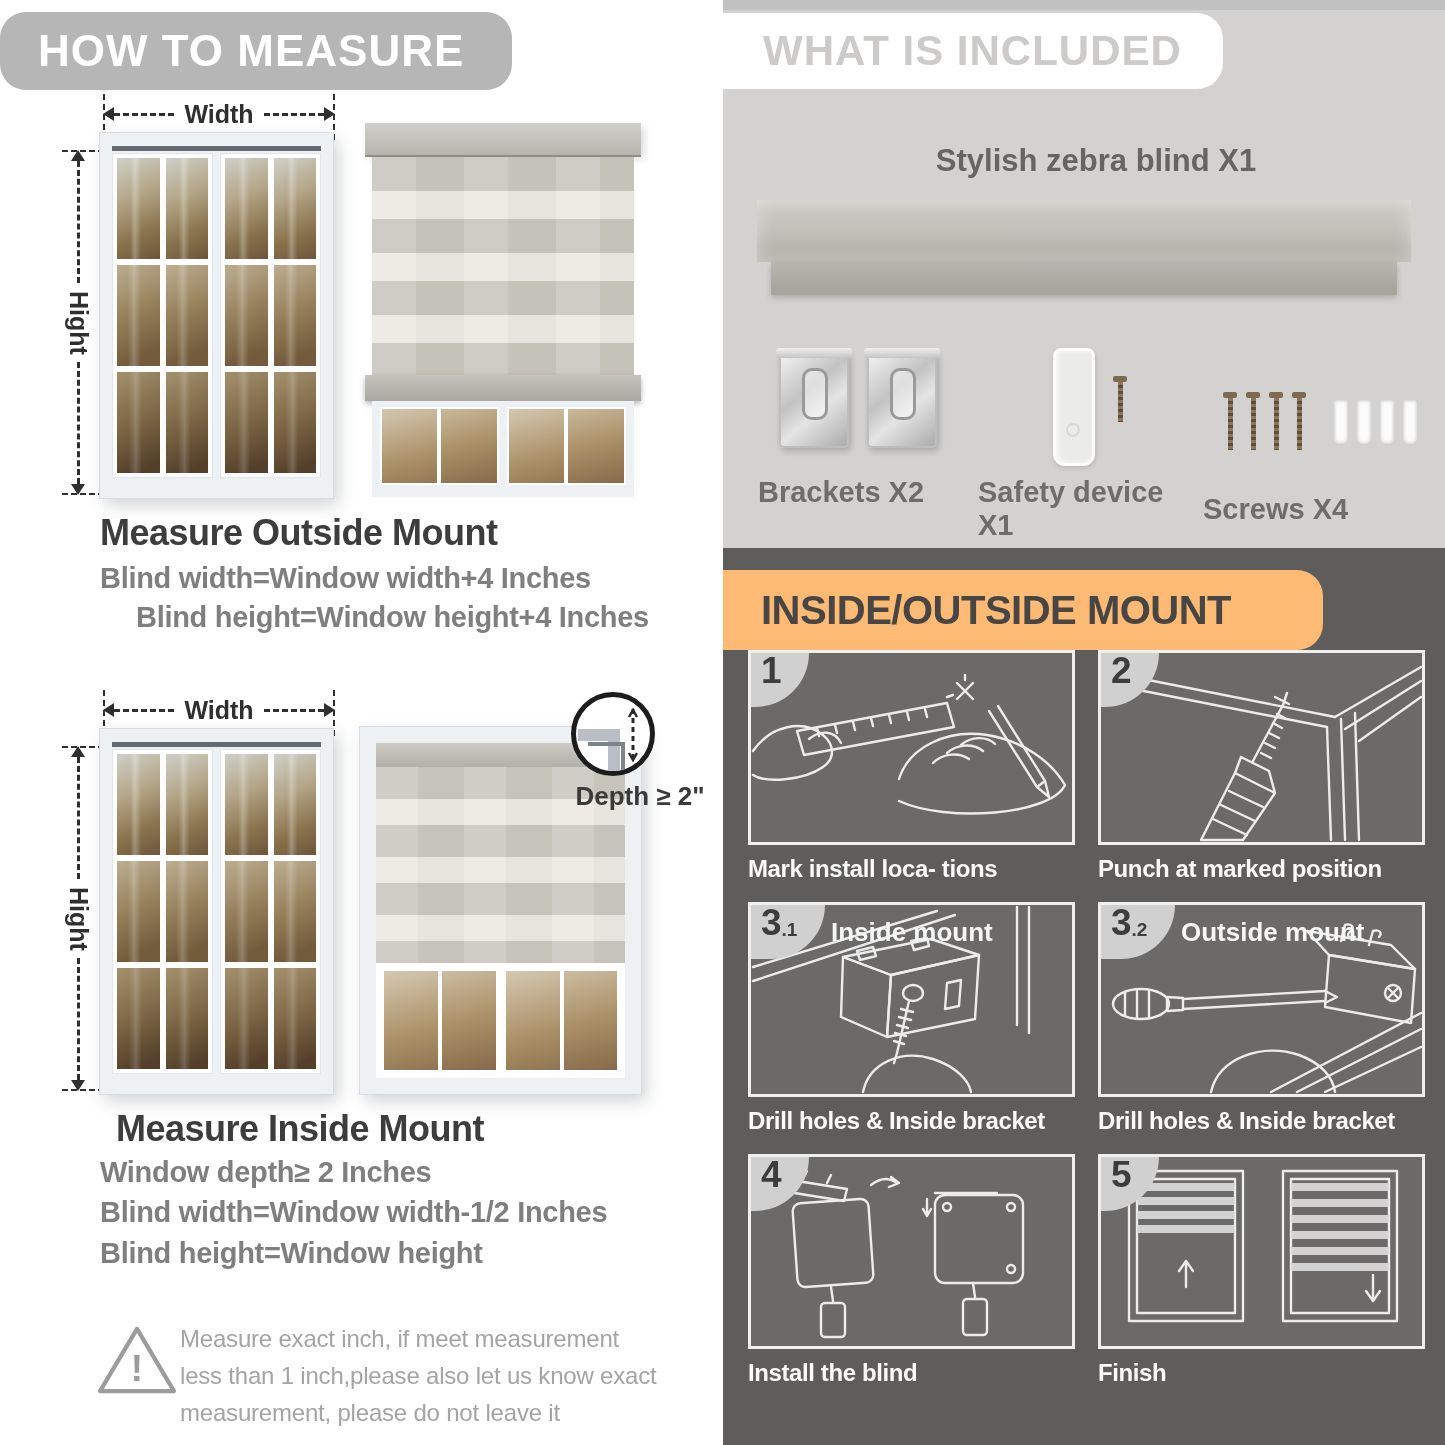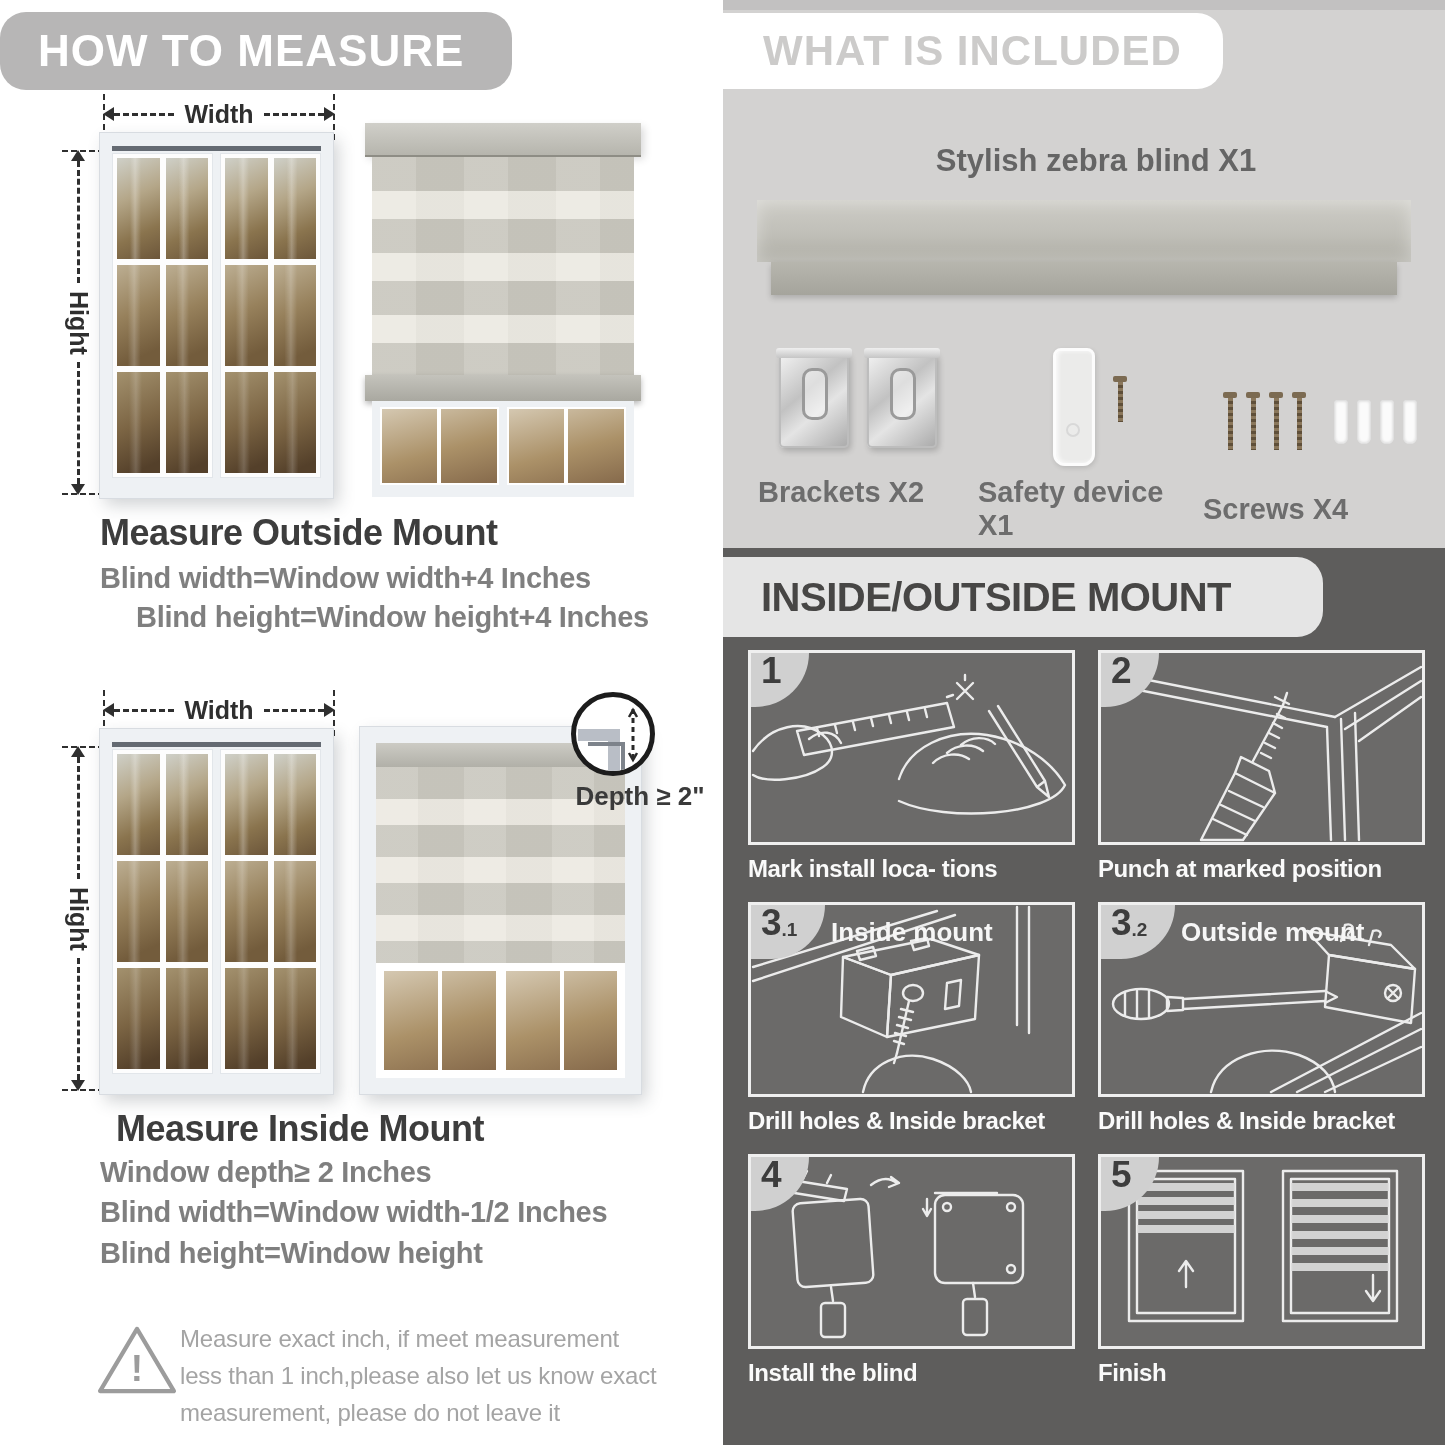--- a/index.html
+++ b/index.html
@@ -107,21 +107,21 @@
   .screw .head{width:14px;height:6px;background:#7c6b52;border-radius:2px;}
   .screw .shaft{width:5px;height:52px;margin:0 auto;
     background:repeating-linear-gradient(175deg,#8a775b 0 3px,#5f4f39 3px 6px);}
   .screw.small .shaft{height:40px;}
   .hw-screws{display:flex;align-items:flex-start;gap:9px;}
   .anchor{width:12px;height:42px;background:rgba(255,255,255,.9);border:1px solid #e0e0e0;
     border-radius:3px 3px 6px 6px;box-shadow:inset 0 0 3px #cfcfcf;margin-top:8px;}
   .anchor-gap{width:10px;}
 
   .mount-sec{position:absolute;left:0;top:548px;width:100%;height:897px;background:#5e5d5c;}
-  .band-iom{position:absolute;left:0;top:9px;width:600px;height:80px;background:#e5e5e5;
+  .band-iom{position:absolute;left:0;top:22px;width:600px;height:80px;background:#fdba74;
     border-radius:0 26px 26px 0;display:flex;align-items:center;padding-left:38px;box-sizing:border-box;}
   .band-iom span{font-size:40px;font-weight:800;color:#474645;letter-spacing:-0.5px;}
 
   .panel{position:absolute;width:327px;height:195px;background:#6b6a69;border:3px solid #efefef;
     box-sizing:border-box;overflow:hidden;}
   .badge{position:absolute;top:-4px;left:-4px;width:62px;height:58px;background:#d0d0d0;
     border-radius:0 0 54px 0;display:flex;align-items:flex-start;padding:2px 0 0 14px;box-sizing:border-box;z-index:2;}
   .badge.wide{width:78px;}
   .badge .n{font-size:37px;font-weight:700;color:#3d3d3d;line-height:1.1;}
   .badge .sub{font-size:19px;font-weight:700;color:#3d3d3d;margin-top:16px;}

